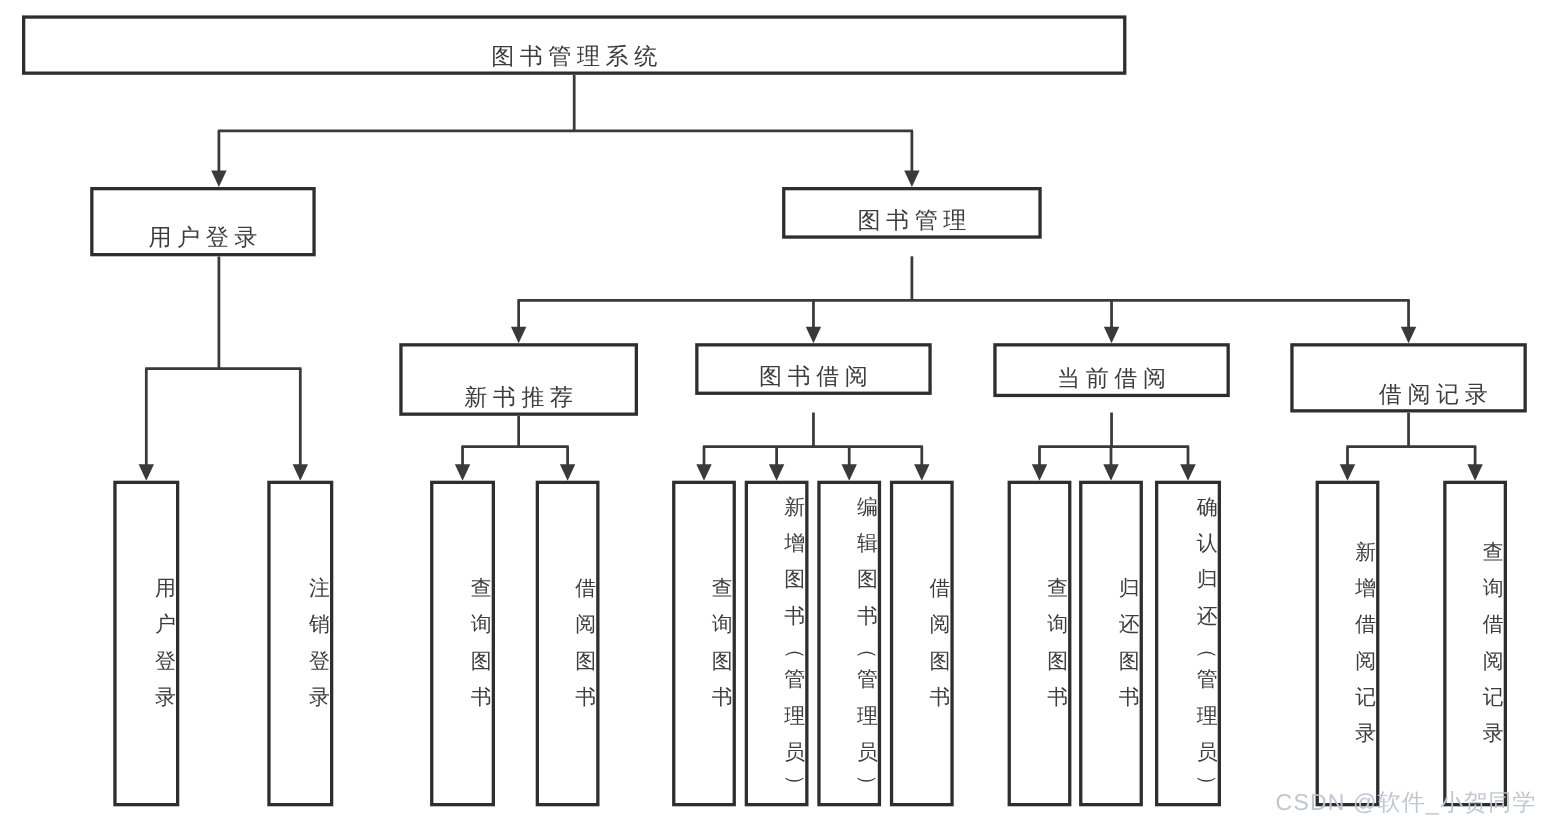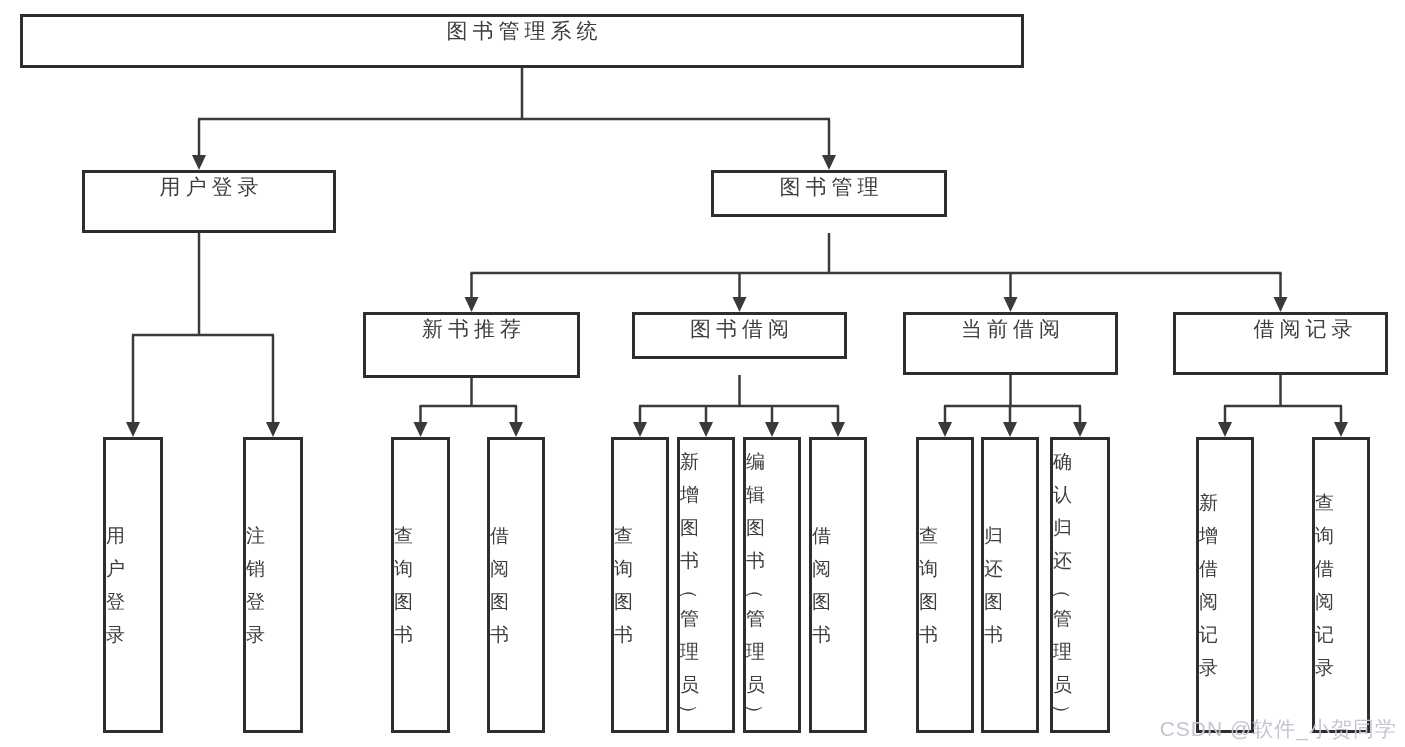--- a/index.html
+++ b/index.html
@@ -15,21 +15,21 @@
     position: absolute;
     left: 0; top: 0;
     width: 1405px; height: 747px;
   }
   .node {
     position: absolute;
     background: #ffffff;
     border: 3px solid #2e2e2e;
     box-sizing: border-box;
     display: flex;
-    align-items: flex-start;
+    align-items: flex-end;
     justify-content: center;
     color: #3d3d3d;
     z-index: 2;
   }
   .node.h {
     font-size: 21px;
     letter-spacing: 5px;
     text-indent: 5px;
     white-space: nowrap;
   }
@@ -115,21 +115,21 @@
       <line x1="1224" y1="406" x2="1342" y2="406" stroke="#3a3a3a" stroke-width="2.5"></line>
       <line x1="1225" y1="406" x2="1225" y2="424" stroke="#3a3a3a" stroke-width="2.5"></line>
       <polygon points="1218,422 1232,422 1225,437" fill="#3a3a3a"></polygon>
       <line x1="1341" y1="406" x2="1341" y2="424" stroke="#3a3a3a" stroke-width="2.5"></line>
       <polygon points="1334,422 1348,422 1341,437" fill="#3a3a3a"></polygon>
     </svg>
   <div class="watermark">CSDN @软件_小贺同学</div>
 <div class="node h" style="left: 20px; top: 14px; width: 1004px; height: 54px;">
       <span>图书管理系统</span>
     </div>
-    <div class="node h" style="left: 82px; top: 170px; width: 254px; height: 63px;">
+    <div class="node h" style="left: 82px; top: 170px; width: 205px; height: 63px;">
       <span>用户登录</span>
     </div>
     <div class="node h" style="left: 711px; top: 170px; width: 236px; height: 47px;">
       <span>图书管理</span>
     </div>
     <div class="node v" style="left: 103px; top: 437px; width: 60px; height: 296px;">
       <span class="ch">用</span>
       <span class="ch">户</span>
       <span class="ch">登</span>
       <span class="ch">录</span>
@@ -139,21 +139,21 @@
       <span class="ch">销</span>
       <span class="ch">登</span>
       <span class="ch">录</span>
     </div>
     <div class="node h" style="left: 363px; top: 312px; width: 217px; height: 66px; font-family: Liberation Mono, monospace;">
       <span>新书推荐</span>
     </div>
     <div class="node h" style="left: 632px; top: 312px; width: 215px; height: 47px;">
       <span>图书借阅</span>
     </div>
-    <div class="node h" style="left: 903px; top: 312px; width: 215px; height: 63px;">
+    <div class="node h" style="left: 903px; top: 312px; width: 215px; height: 49px;">
       <span>当前借阅</span>
     </div>
     <div class="node h" style="left: 1173px; top: 312px; width: 215px; height: 63px; padding-left: 45px;">
       <span>借阅记录</span>
     </div>
     <div class="node v" style="left: 391px; top: 437px; width: 59px; height: 296px;">
       <span class="ch">查</span>
       <span class="ch">询</span>
       <span class="ch">图</span>
       <span class="ch">书</span>

